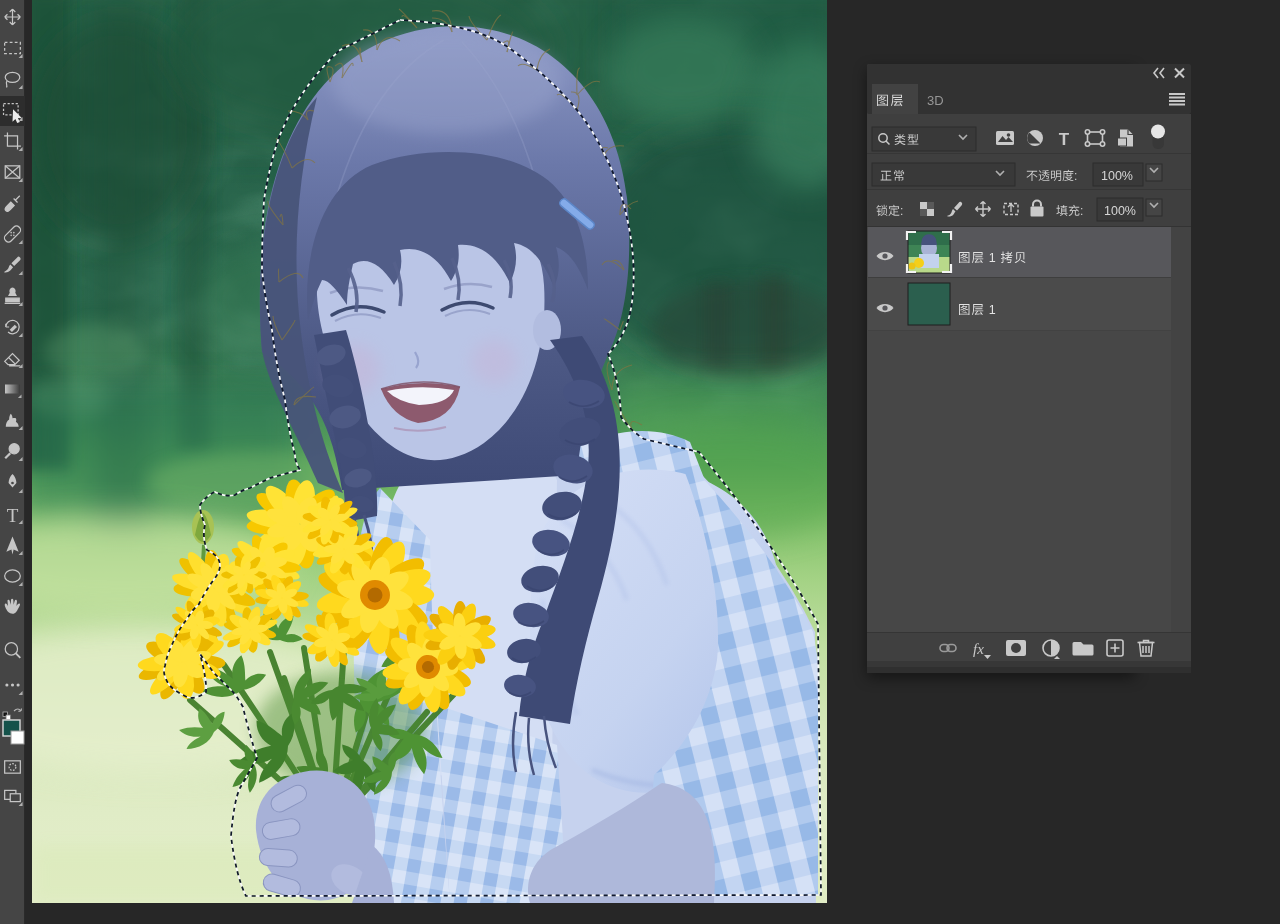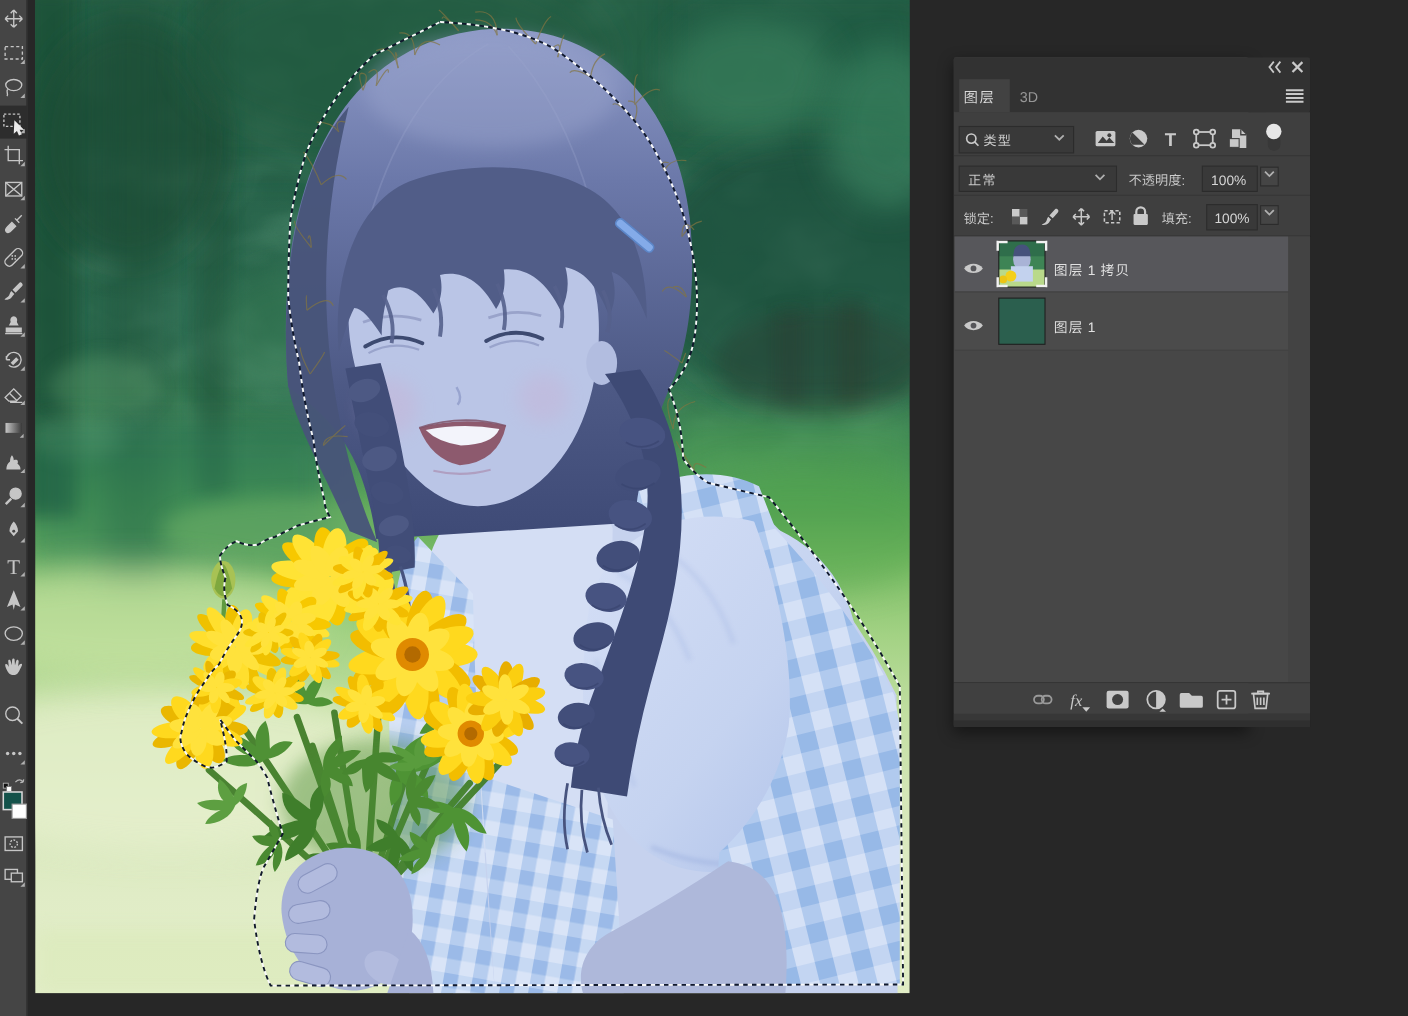--- a/index.html
+++ b/index.html
@@ -1,18 +1,18 @@
 <!DOCTYPE html>
 <html><head><meta charset="utf-8">
 <style>
 *{margin:0;padding:0;box-sizing:border-box}
 html,body{width:1280px;height:924px;overflow:hidden;background:#272727;font-family:"Liberation Sans",sans-serif}
 #toolbar{position:absolute;left:0;top:0;width:25px;height:924px;background:#454545;border-right:1px solid #2a2a2a}
 #photo{position:absolute;left:32px;top:0;filter:blur(0.5px)}
-#panel{position:absolute;left:867px;top:52px;width:268px;height:609px;background:#3f3f3f;box-shadow:0 5px 14px rgba(0,0,0,.45);border-radius:2px}
+#panel{position:absolute;left:867px;top:64px;width:268px;height:609px;background:#3f3f3f;box-shadow:0 5px 14px rgba(0,0,0,.45);border-radius:2px}
 </style></head><body>
 
 <svg width="0" height="0" style="position:absolute">
     <defs>
       <path id="ztu" d="M375 279C455 262 557 227 613 199L644 250C588 276 487 309 407 325ZM275 152C413 135 586 95 682 61L715 117C618 149 445 188 310 203ZM84 796V-80H156V-38H842V-80H917V796ZM156 29V728H842V29ZM414 708C364 626 278 548 192 497C208 487 234 464 245 452C275 472 306 496 337 523C367 491 404 461 444 434C359 394 263 364 174 346C187 332 203 303 210 285C308 308 413 345 508 396C591 351 686 317 781 296C790 314 809 340 823 353C735 369 647 396 569 432C644 481 707 538 749 606L706 631L695 628H436C451 647 465 666 477 686ZM378 563 385 570H644C608 531 560 496 506 465C455 494 411 527 378 563Z"></path>
       <path id="zceng" d="M304 456V389H873V456ZM209 727H811V607H209ZM133 792V499C133 340 124 117 31 -40C50 -47 83 -66 98 -78C195 86 209 331 209 499V542H886V792ZM288 -64C319 -52 367 -48 803 -19C818 -45 832 -70 842 -89L911 -55C877 6 806 112 751 189L686 162C712 126 740 83 766 41L380 18C433 74 487 145 533 218H943V284H239V218H438C394 142 338 72 320 52C298 27 278 9 261 6C270 -13 283 -49 288 -64Z"></path>
       <path id="zlei" d="M746 822C722 780 679 719 645 680L706 657C742 693 787 746 824 797ZM181 789C223 748 268 689 287 650L354 683C334 722 287 779 244 818ZM460 839V645H72V576H400C318 492 185 422 53 391C69 376 90 348 101 329C237 369 372 448 460 547V379H535V529C662 466 812 384 892 332L929 394C849 442 706 516 582 576H933V645H535V839ZM463 357C458 318 452 282 443 249H67V179H416C366 85 265 23 46 -11C60 -28 79 -60 85 -80C334 -36 445 47 498 172C576 31 714 -49 916 -80C925 -59 946 -27 963 -10C781 11 647 74 574 179H936V249H523C531 283 537 319 542 357Z"></path>
       <path id="zxing" d="M635 783V448H704V783ZM822 834V387C822 374 818 370 802 369C787 368 737 368 680 370C691 350 701 321 705 301C776 301 825 302 855 314C885 325 893 344 893 386V834ZM388 733V595H264V601V733ZM67 595V528H189C178 461 145 393 59 340C73 330 98 302 108 288C210 351 248 441 259 528H388V313H459V528H573V595H459V733H552V799H100V733H195V602V595ZM467 332V221H151V152H467V25H47V-45H952V25H544V152H848V221H544V332Z"></path>
       <path id="zzheng" d="M188 510V38H52V-35H950V38H565V353H878V426H565V693H917V767H90V693H486V38H265V510Z"></path>
       <path id="zchang" d="M313 491H692V393H313ZM152 253V-35H227V185H474V-80H551V185H784V44C784 32 780 29 764 27C748 27 695 27 635 29C645 9 657 -19 661 -39C739 -39 789 -39 821 -28C852 -17 860 4 860 43V253H551V336H768V548H241V336H474V253ZM168 803C198 769 231 719 247 685H86V470H158V619H847V470H921V685H544V841H468V685H259L320 714C303 746 268 795 236 831ZM763 832C743 796 706 743 678 710L740 685C769 715 807 761 841 805Z"></path>

